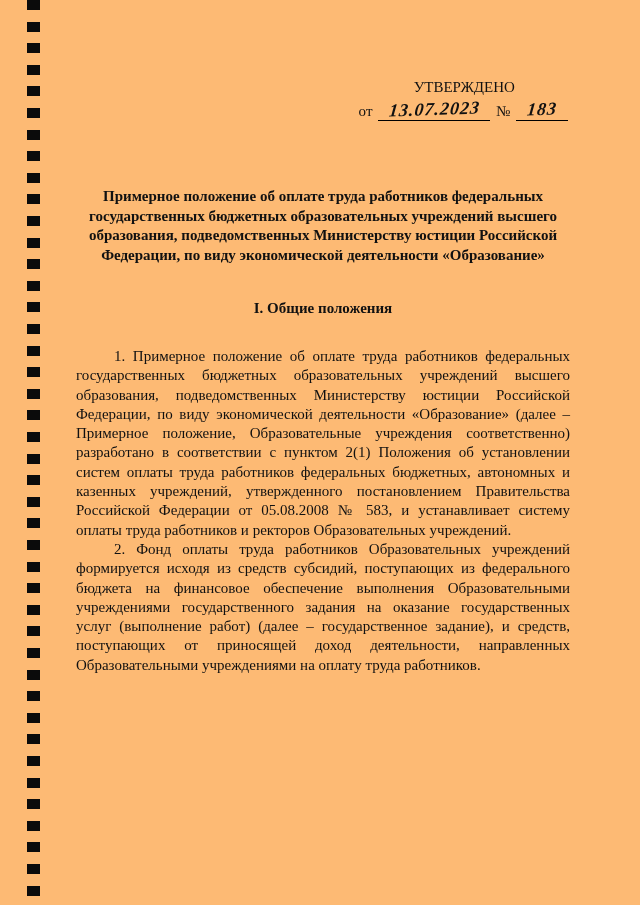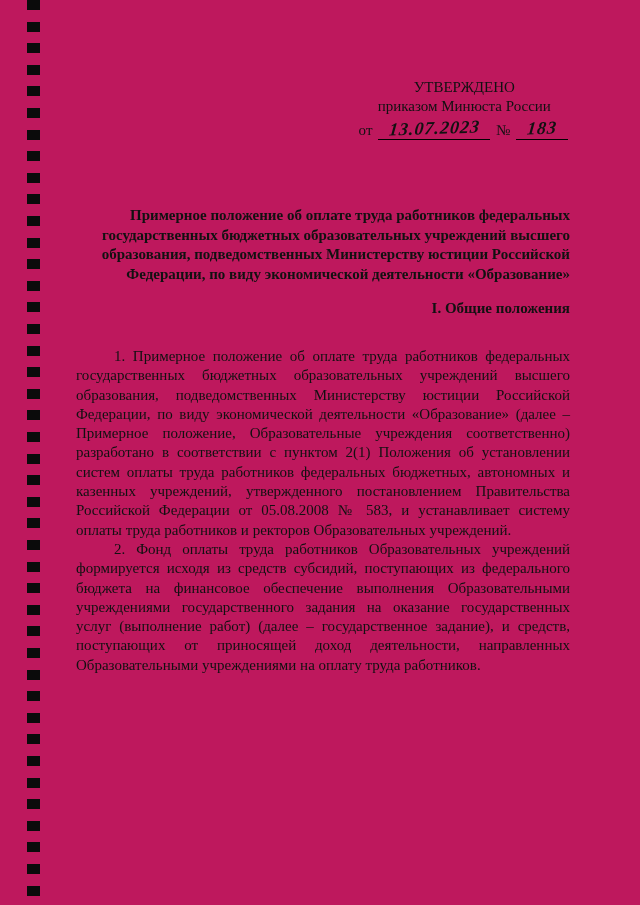--- a/index.html
+++ b/index.html
@@ -4,21 +4,21 @@
 <style>
   * { margin: 0; padding: 0; box-sizing: border-box; }
   html, body { width: 640px; height: 905px; }
   body {
     background: #ffffff;
     font-family: "Liberation Serif", "DejaVu Serif", serif;
     color: #111111;
     position: relative;
     overflow: hidden;
   }
-  .page { position: absolute; inset: 0; background: #be185d; }
+  .page { position: absolute; inset: 0; background: #fdba74; }
   .perforation {
     position: absolute;
     left: 27px; top: 0;
     width: 13px; height: 905px;
     background: repeating-linear-gradient(
       to bottom,
       #0b0b0b 0px, #0b0b0b 10px,
       transparent 10px, transparent 21.6px
     );
   }
@@ -42,28 +42,28 @@
     font-weight: bold;
     font-size: 18px;
     letter-spacing: 1px;
     transform: rotate(-2deg) skewX(-8deg);
     padding: 0 4px 1px 4px;
   }
 
   .doc-title {
     margin-top: 66px;
     font-weight: bold;
-    text-align: right;
+    text-align: center;
     font-size: 15px;
     line-height: 19.5px;
   }
   .section-heading {
-    margin-top: 15px;
+    margin-top: 34px;
     font-weight: bold;
-    text-align: right;
+    text-align: center;
     font-size: 15px;
     line-height: 19px;
   }
   .body-text { margin-top: 29px; }
   .para {
     text-align: justify;
     font-size: 15px;
     line-height: 19.3px;
     text-indent: 38px;
   }
@@ -73,21 +73,20 @@
 
 <div class="page">
 
   <div class="perforation"></div>
 
   <div class="content">
 
     <div class="approval">
       <div class="approval-inner">
         <div>УТВЕРЖДЕНО</div>
-        <div>приказом Минюста России</div>
         <div class="approval-line3">
           <span>от</span>
           <span class="blank"><span class="handwritten">13.07.2023</span></span>
           <span>№</span>
           <span class="blank blank-num"><span class="handwritten">183</span></span>
         </div>
       </div>
     </div>
 
     <div class="doc-title">Примерное положение об оплате труда работников федеральных государственных бюджетных образовательных учреждений высшего образования, подведомственных Министерству юстиции Российской Федерации, по виду экономической деятельности «Образование»</div>

